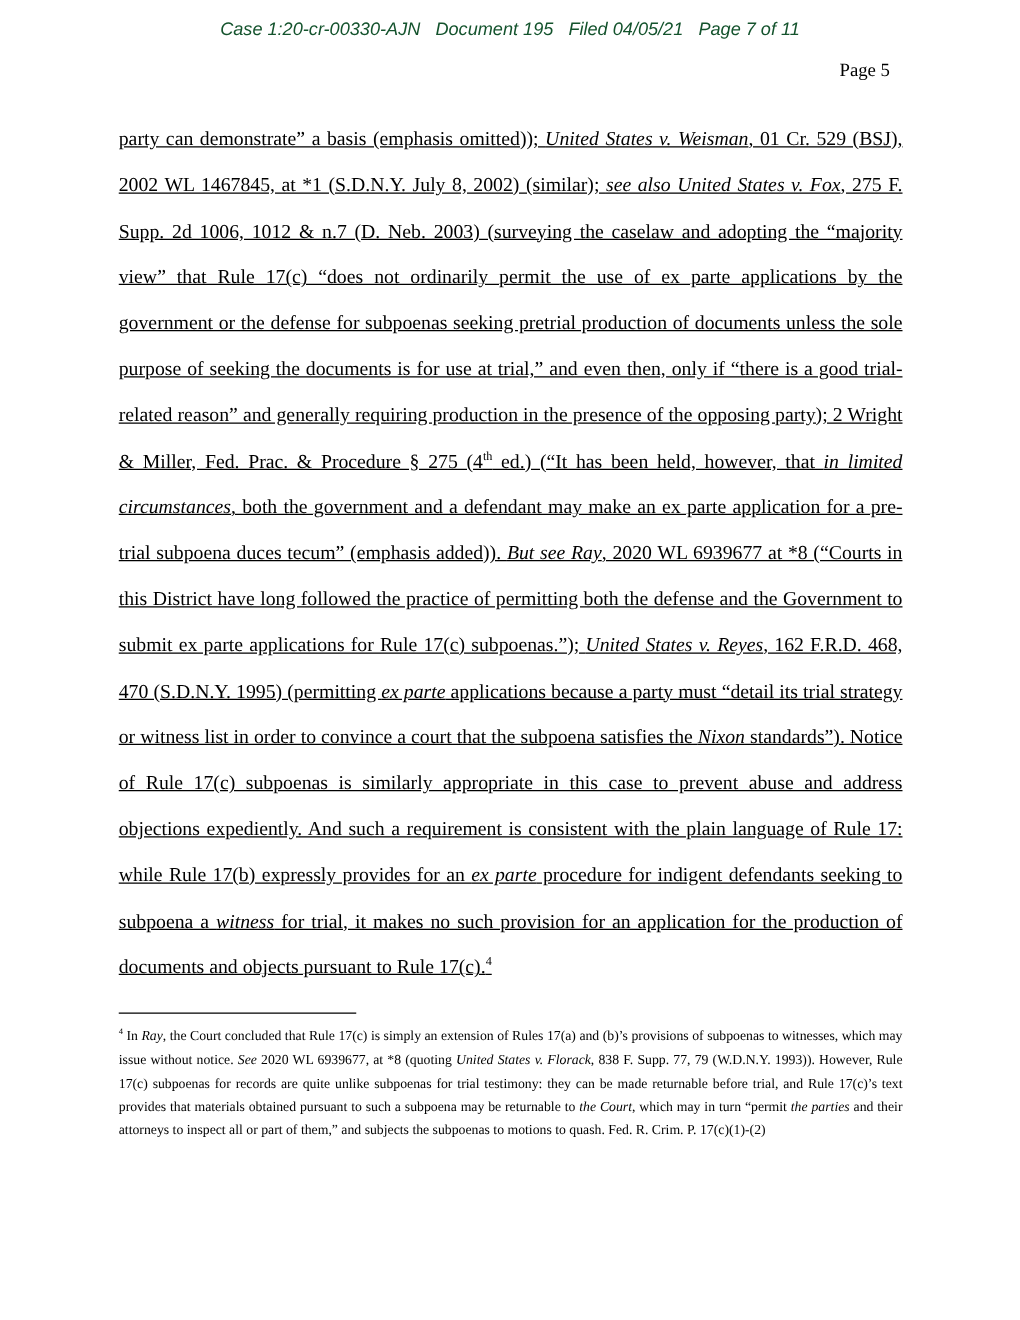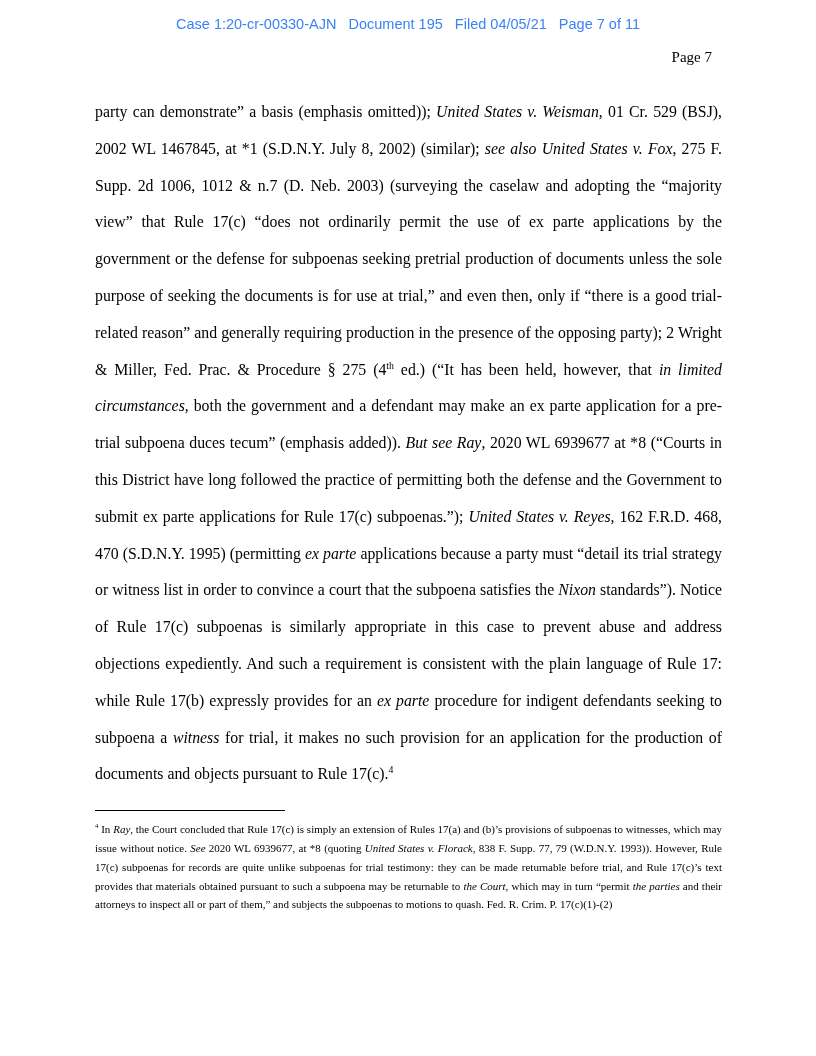--- a/index.html
+++ b/index.html
@@ -13,40 +13,42 @@
     overflow: hidden;
   }
   .ecf-stamp {
     position: absolute;
     top: 16px;
     left: 0;
     right: 0;
     text-align: center;
     font-family: "Liberation Sans", sans-serif;
     font-size: 14.5px;
-    color: #3b82f6;
+    color: #14532d;
     white-space: pre;
+    font-style: italic;
   }
   .page-number {
     position: absolute;
     top: 49px;
     right: 104px;
     font-size: 15px;
   }
   .content {
     position: absolute;
     left: 95px;
     top: 94px;
     width: 627px;
   }
   .body-text {
     font-size: 15.8px;
     line-height: 36.8px;
     text-align: justify;
     margin: 0;
+    text-decoration: underline;
   }
   .footnote-rule {
     width: 190px;
     height: 0;
     border: none;
     border-top: 1.4px solid #000;
     margin: 17px 0 9px 0;
   }
   .footnote-text {
     font-size: 11px;
@@ -58,21 +60,21 @@
     vertical-align: super;
     font-size: 0.62em;
     line-height: 0;
   }
 </style>
 </head>
 <body>
 
 <div class="ecf-stamp">Case 1:20-cr-00330-AJN   Document 195   Filed 04/05/21   Page 7 of 11</div>
 
-<div class="page-number">Page 7</div>
+<div class="page-number">Page 5</div>
 
 <div class="content">
 
   <p class="body-text"><span>party can demonstrate” a basis (emphasis omitted)); </span><span style="font-style: italic;">United States v. Weisman</span><span>, 01 Cr. 529 (BSJ), 2002 WL 1467845, at *1 (S.D.N.Y. July 8, 2002) (similar); </span><span style="font-style: italic;">see also United States v. Fox</span><span>, 275 F. Supp. 2d 1006, 1012 &amp; n.7 (D. Neb. 2003) (surveying the caselaw and adopting the “majority view” that Rule 17(c) “does not ordinarily permit the use of ex parte applications by the government or the defense for subpoenas seeking pretrial production of documents unless the sole purpose of seeking the documents is for use at trial,” and even then, only if “there is a good trial-related reason” and generally requiring production in the presence of the opposing party); 2 Wright &amp; Miller, Fed. Prac. &amp; Procedure § 275 (4</span><span class="sup">th</span><span> ed.) (“It has been held, however, that </span><span style="font-style: italic;">in limited circumstances</span><span>, both the government and a defendant may make an ex parte application for a pre-trial subpoena duces tecum” (emphasis added)).  </span><span style="font-style: italic;">But see Ray</span><span>, 2020 WL 6939677 at *8 (“Courts in this District have long followed the practice of permitting both the defense and the Government to submit ex parte applications for Rule 17(c) subpoenas.”); </span><span style="font-style: italic;">United States v. Reyes</span><span>, 162 F.R.D. 468, 470 (S.D.N.Y. 1995) (permitting </span><span style="font-style: italic;">ex parte</span><span> applications because a party must “detail its trial strategy or witness list in order to convince a court that the subpoena satisfies the </span><span style="font-style: italic;">Nixon</span><span> standards”).  Notice of Rule 17(c) subpoenas is similarly appropriate in this case to prevent abuse and address objections expediently. And such a requirement is consistent with the plain language of Rule 17: while Rule 17(b) expressly provides for an </span><span style="font-style: italic;">ex parte</span><span> procedure for indigent defendants seeking to subpoena a </span><span style="font-style: italic;">witness</span><span> for trial, it makes no such provision for an application for the production of documents and objects pursuant to Rule 17(c).</span><span class="sup">4</span></p>
 
   <hr class="footnote-rule">
 
   <p class="footnote-text"><span class="sup">4</span><span> In </span><span style="font-style: italic;">Ray</span><span>, the Court concluded that Rule 17(c) is simply an extension of Rules 17(a) and (b)’s provisions of subpoenas to witnesses, which may issue without notice.  </span><span style="font-style: italic;">See</span><span> 2020 WL 6939677, at *8 (quoting </span><span style="font-style: italic;">United States v. Florack</span><span>, 838 F. Supp. 77, 79 (W.D.N.Y. 1993)).  However, Rule 17(c) subpoenas for records are quite unlike subpoenas for trial testimony: they can be made returnable before trial, and Rule 17(c)’s text provides that materials obtained pursuant to such a subpoena may be returnable to </span><span style="font-style: italic;">the Court</span><span>, which may in turn “permit </span><span style="font-style: italic;">the parties</span><span> and their attorneys to inspect all or part of them,” and subjects the subpoenas to motions to quash. Fed. R. Crim. P. 17(c)(1)-(2)</span></p>
 
 </div>

